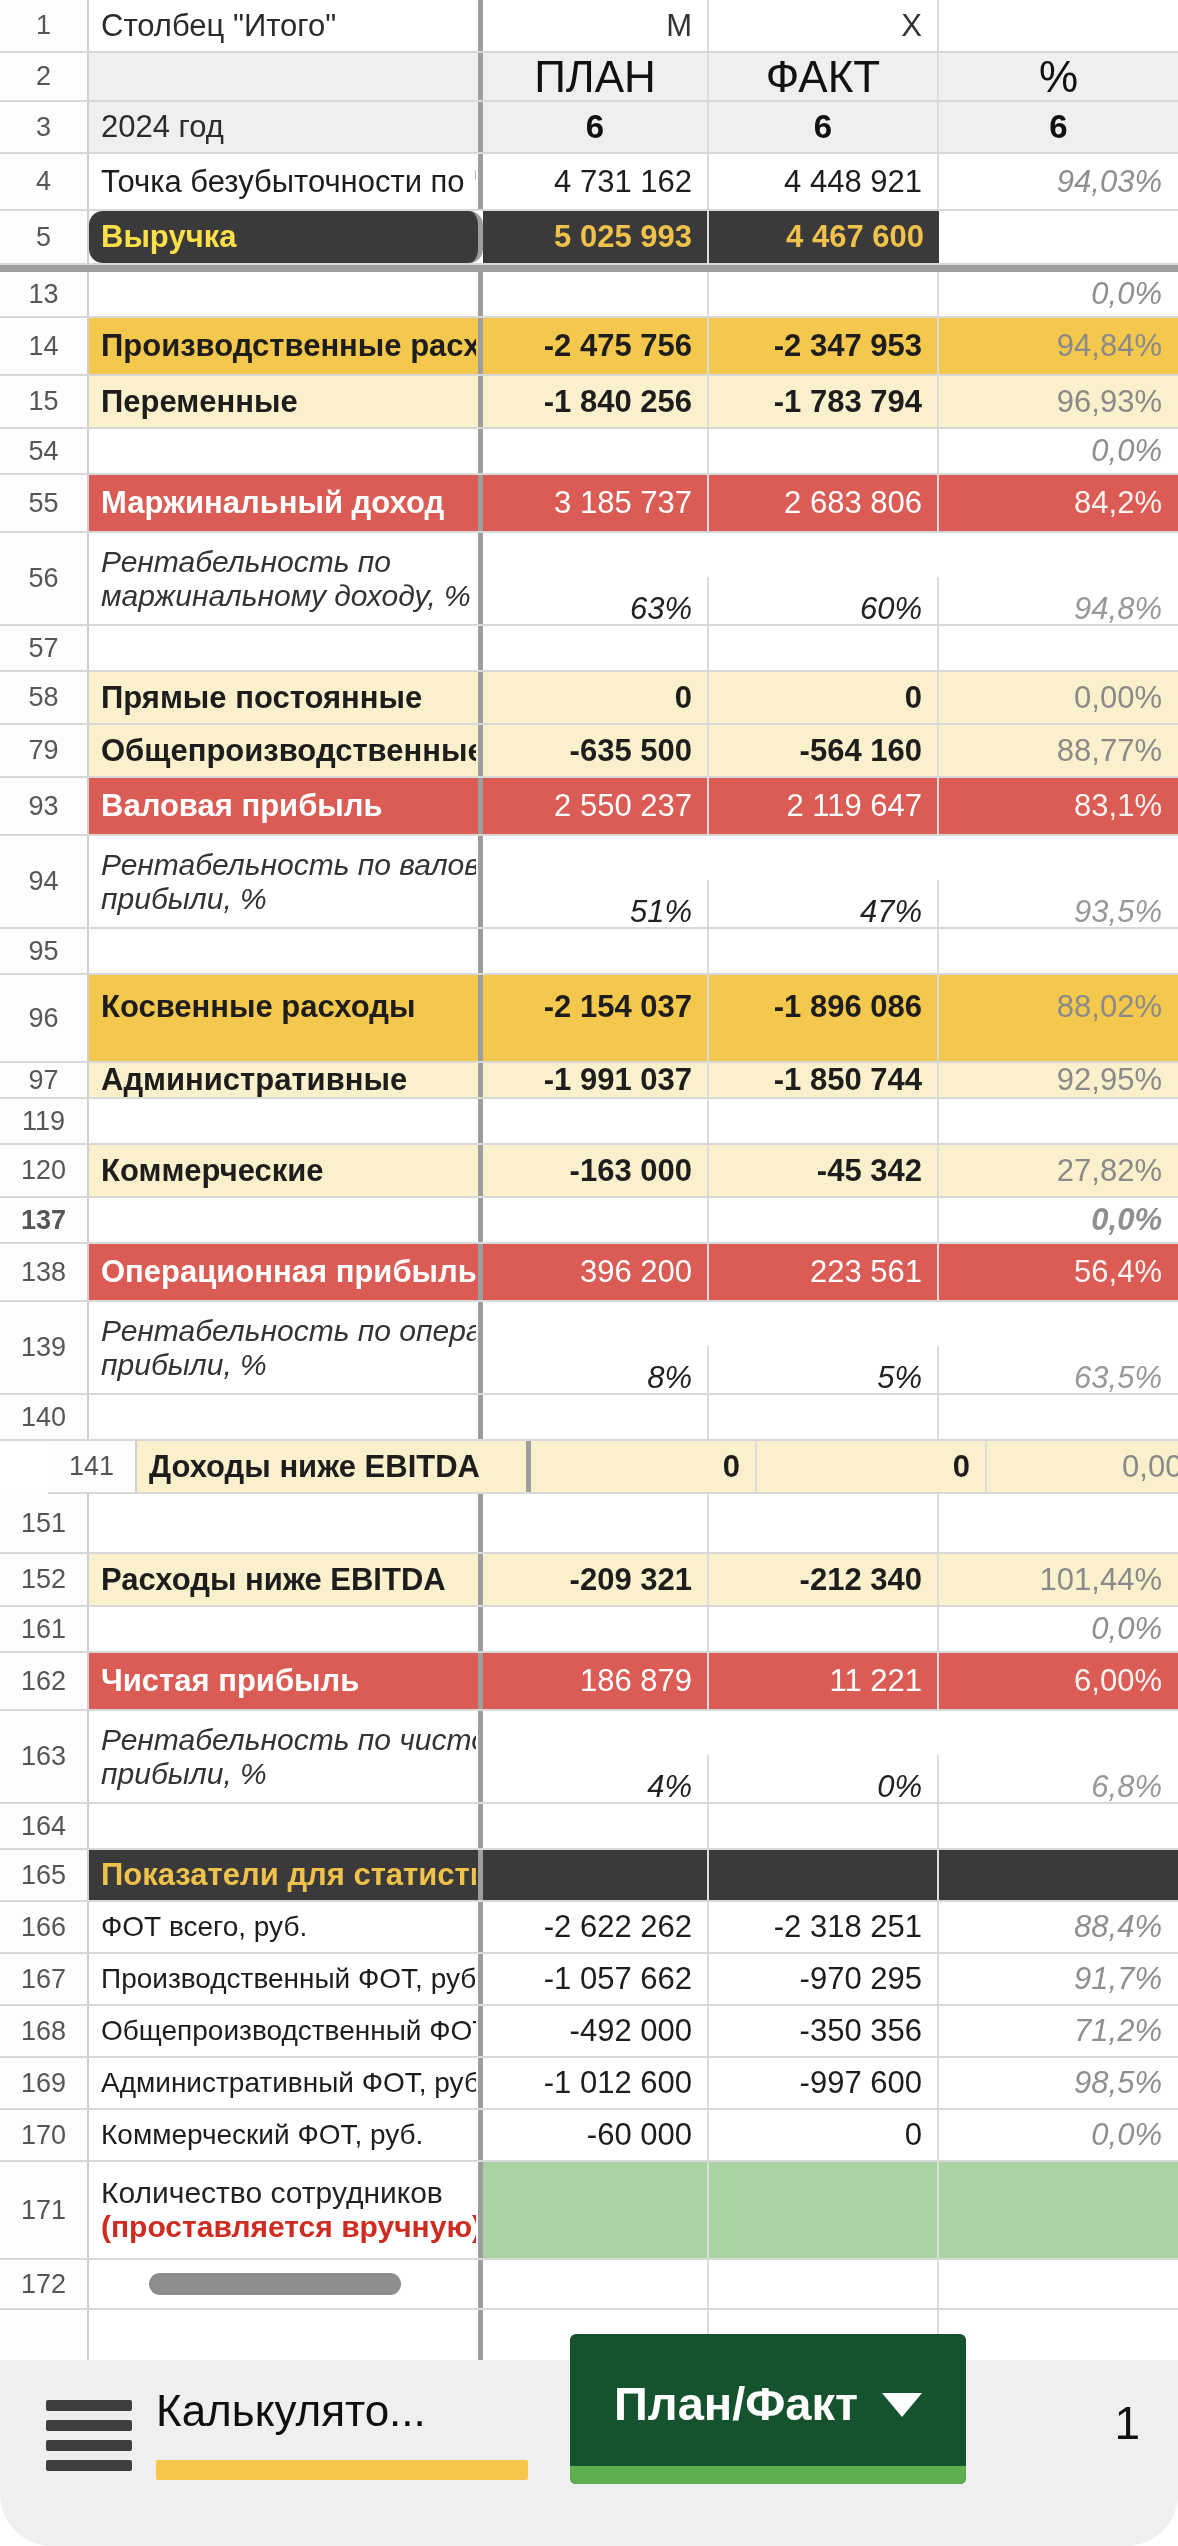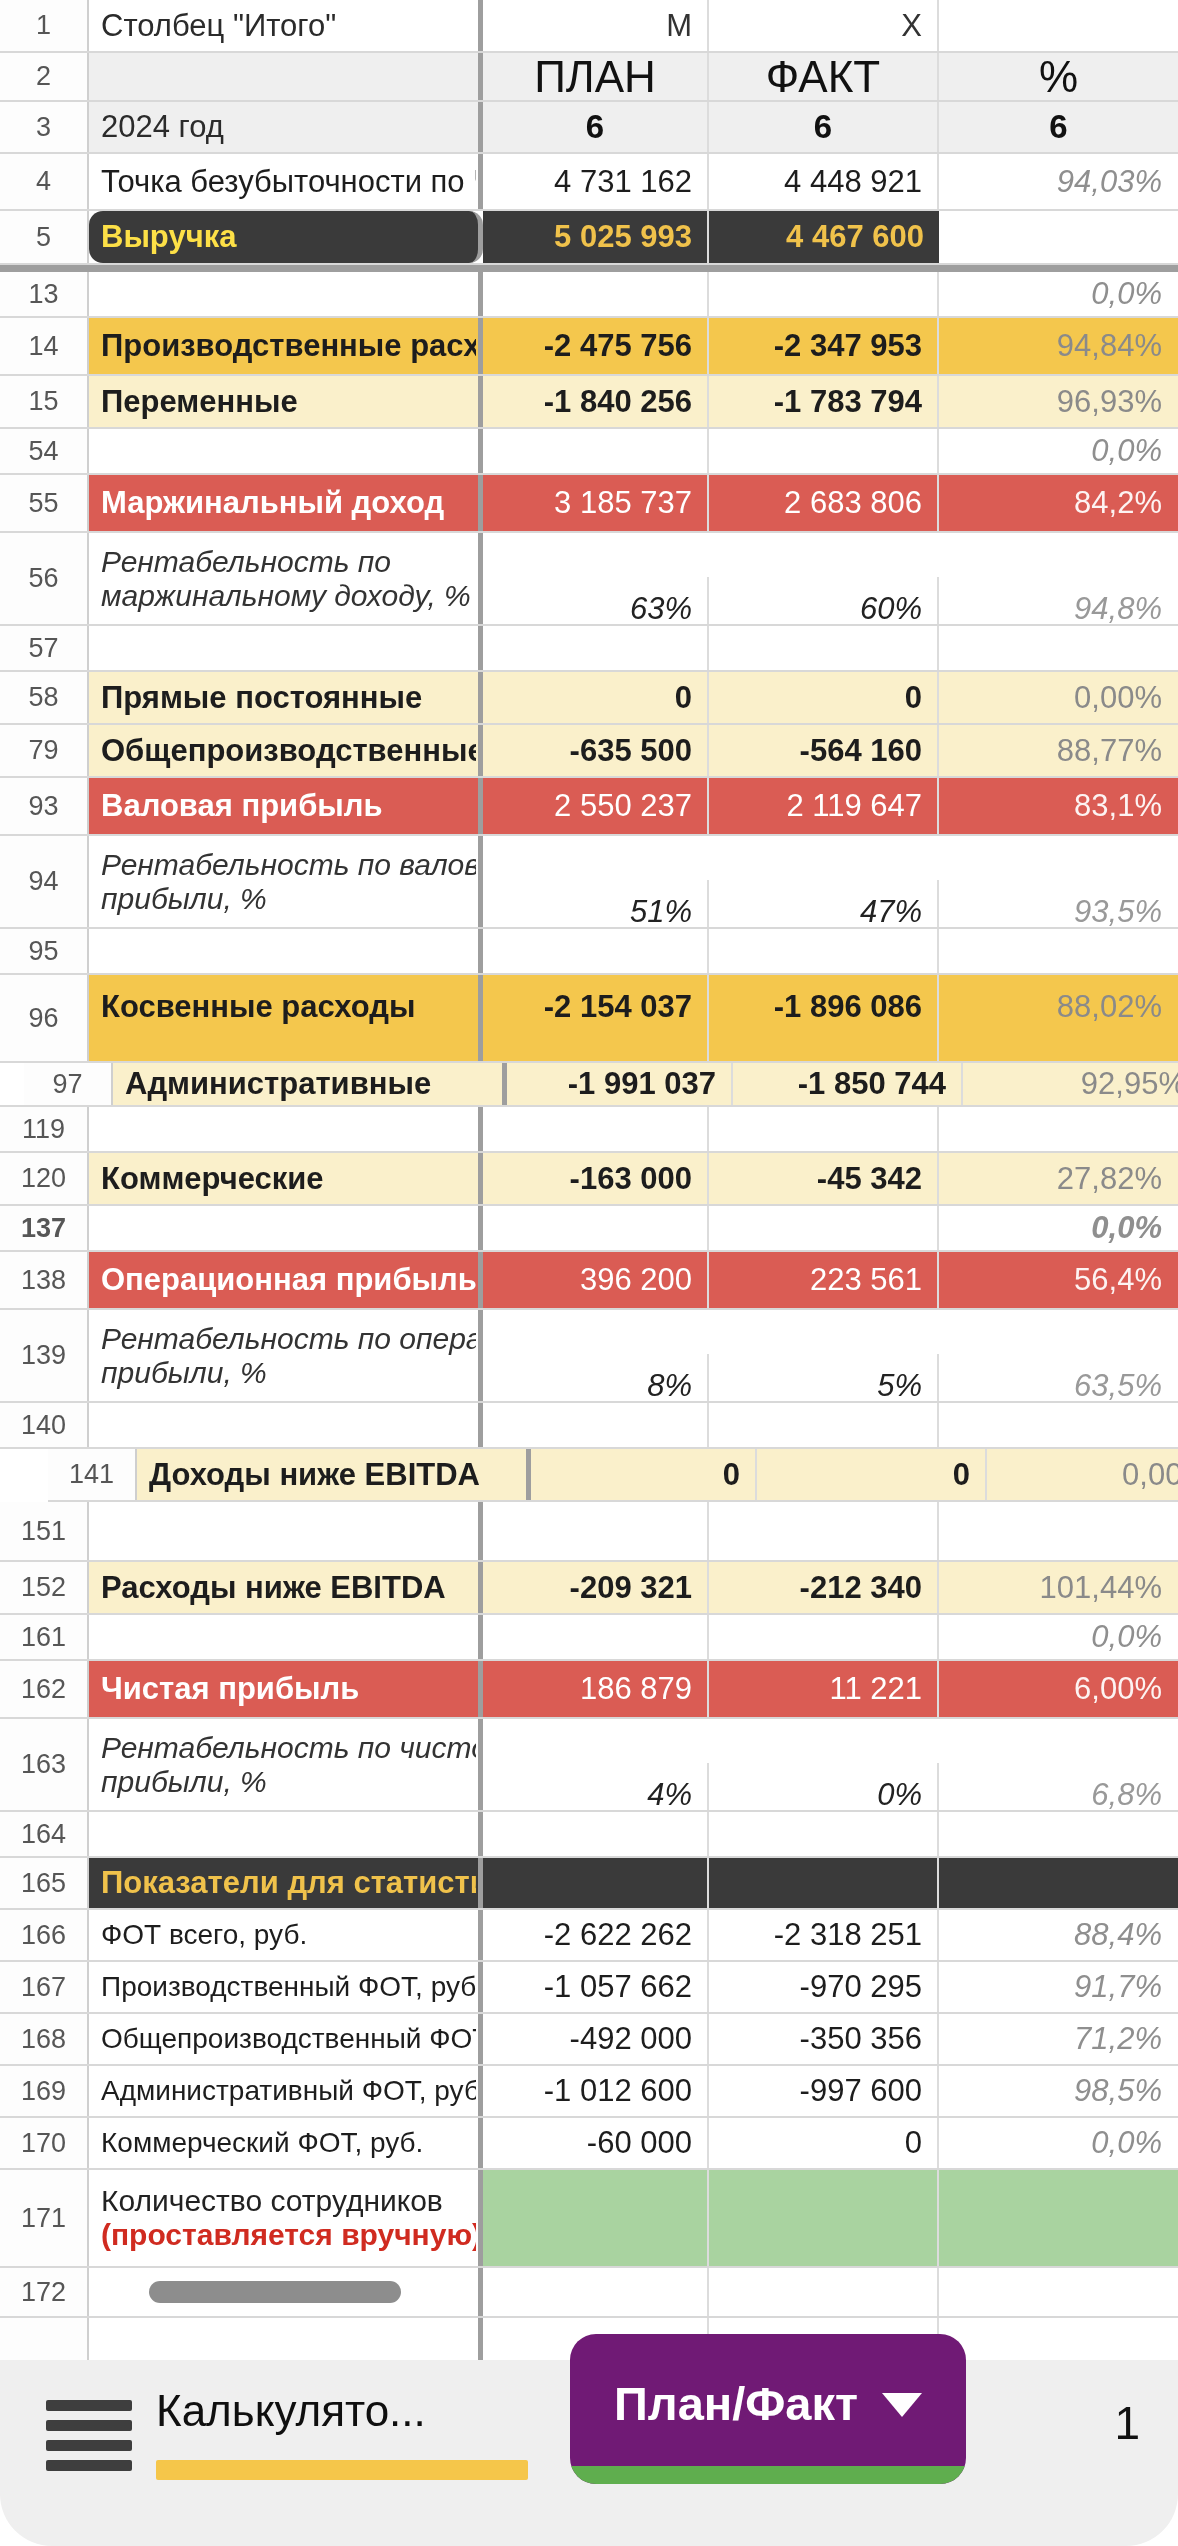--- a/index.html
+++ b/index.html
@@ -71,21 +71,21 @@
 
   .partial{height:52px;border-bottom:none;}
 
   
   #bottombar{position:absolute;left:0;bottom:0;width:1178px;height:186px;background:#EFEFEF;border-radius:0 0 52px 52px;display:flex;align-items:flex-start;padding-top:24px;box-sizing:border-box;}
   #menu-btn{margin-left:46px;margin-top:16px;display:flex;flex-direction:column;gap:9px;cursor:pointer;}
   #menu-btn .bar{width:86px;height:11px;background:#3E3E3E;border-radius:2px;}
   #tab1{margin-left:24px;margin-top:2px;display:flex;flex-direction:column;align-items:flex-start;}
   #tab1 .t{font-size:44px;color:#0f0f0f;white-space:nowrap;}
   #tab1 .underline{width:372px;height:20px;background:#F5C64A;margin-top:24px;border-radius:2px;}
-  #pill{position:relative;margin-left:42px;margin-top:-50px;height:150px;border-radius:26px;background:#701a75;display:flex;align-items:center;padding:0 44px;gap:24px;overflow:hidden;}
+  #pill{position:relative;margin-left:42px;margin-top:-50px;height:150px;border-radius:6px;background:#14532d;display:flex;align-items:center;padding:0 44px;gap:24px;overflow:hidden;}
   #pill .t{font-size:47px;font-weight:700;color:#fff;white-space:nowrap;position:relative;top:-6px;}
   #pill .chev{width:0;height:0;border-left:20px solid transparent;border-right:20px solid transparent;border-top:24px solid #fff;position:relative;top:-4px;}
   #pill .accent{position:absolute;left:0;right:0;bottom:0;height:18px;background:#5FAE4E;}
   #pagenum{margin-left:auto;margin-right:38px;margin-top:12px;font-size:46px;color:#111;}
 </style>
 </head>
 <body>
 
 <div id="screen">
   <div id="grid">
@@ -246,21 +246,21 @@
       </div>
       <div class="row section-bright-tall" style="height: 88px;">
         <div class="c num">96</div>
         <div class="c lbl">
           <span class="line">Косвенные расходы</span>
         </div>
         <div class="c v">-2 154 037</div>
         <div class="c v">-1 896 086</div>
         <div class="c v pct">88,02%</div>
       </div>
-      <div class="row sub-light" style="height: 44px; padding-left: 24px;">
+      <div class="row sub-light" style="height: 36px;">
         <div class="c num">97</div>
         <div class="c lbl">
           <span class="line">Административные</span>
         </div>
         <div class="c v">-1 991 037</div>
         <div class="c v">-1 850 744</div>
         <div class="c v pct">92,95%</div>
       </div>
       <div class="row empty" style="height: 46px;">
         <div class="c num">119</div>

